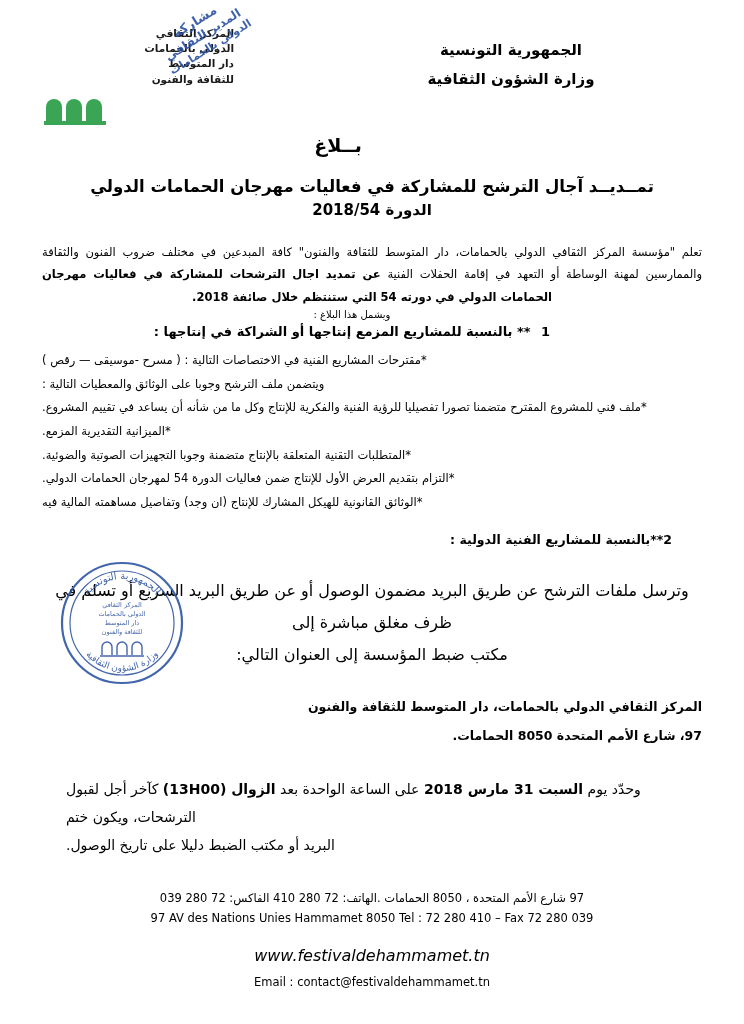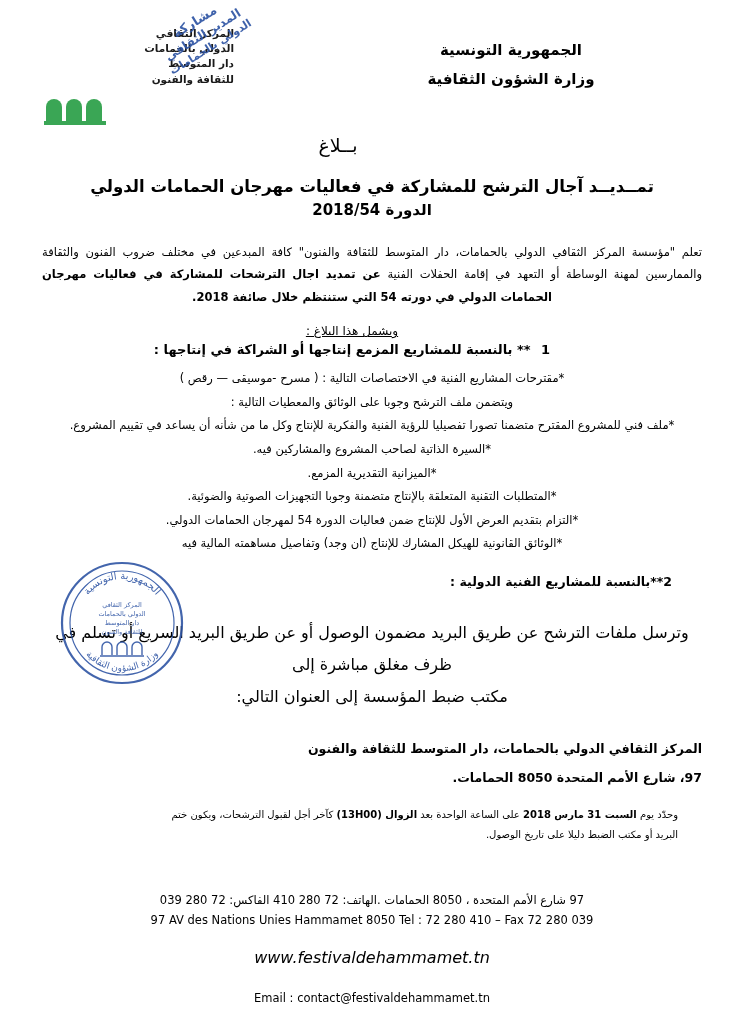--- a/index.html
+++ b/index.html
@@ -85,21 +85,21 @@
     font-weight: bold;
     letter-spacing: 2px;
     line-height: 1.9;
   }
 
   
   .balagh {
     text-align: center;
     direction: rtl;
     font-size: 19px;
-    font-weight: normal;
+    font-weight: bold;
     letter-spacing: 4px;
     margin-top: 4px;
     padding-right: 68px;
   }
   .title-main {
     text-align: center;
     direction: rtl;
     font-size: 16.5px;
     font-weight: bold;
     margin-top: 21px;
@@ -121,41 +121,40 @@
     position: relative;
   }
   .para {
     font-size: 11.5px;
     line-height: 1.95;
     text-align: justify;
     text-align-last: center;
   }
   .para b { font-weight: bold; }
   .includes {
-    font-size: 12px;
-    margin-top: 16px;
+    font-size: 10px;
+    margin-top: 1px;
     text-align: center;
     padding-right: 40px;
-    text-decoration: underline;
   }
 
   .section-head {
     font-size: 13px;
     font-weight: bold;
     margin-top: 4px;
     text-align: center;
     padding-right: 40px;
   }
   .section-head .num { margin-left: 6px; }
 
   .lines {
     margin-top: 10px;
     font-size: 11.5px;
     line-height: 2.05;
-    text-align: center;
+    text-align: left;
   }
   .lines .line { display: block; }
 
   .section-head-2 {
     font-size: 12.5px;
     font-weight: bold;
     margin-top: 18px;
     text-align: right;
     padding-right: 30px;
   }
@@ -168,56 +167,56 @@
   }
 
   .address-block {
     margin-top: 22px;
     font-size: 12.5px;
     font-weight: bold;
     line-height: 2.3;
   }
 
   .deadline {
-    margin-top: 13px;
-    font-size: 10px;
+    margin-top: 24px;
+    font-size: 14px;
     line-height: 2.0;
-    text-align: right;
+    text-align: left;
     padding: 0 24px;
   }
   .deadline b { font-weight: bold; }
 
   
   .stamp-round {
     position: absolute;
     left: 58px;
     top: 318px;
     width: 128px;
     height: 128px;
     color: #2f55a4;
     opacity: .9;
     pointer-events: none;
   }
   .stamp-round svg { display: block; }
 
   
   .footer {
     position: absolute;
-    bottom: 16px;
+    bottom: 32px;
     left: 0;
     right: 0;
     text-align: center;
     font-size: 11px;
     line-height: 1.75;
     color: #000;
   }
   .footer .ar { direction: rtl; font-size: 11.5px; }
   .footer .en { font-size: 11.5px; }
   .footer .web { margin-top: 14px; font-size: 16px; font-style: italic; }
-  .footer .mail { margin-top: 16px; font-size: 11.5px; }
+  .footer .mail { margin-top: 2px; font-size: 11.5px; }
 </style>
 </head>
 <body>
 
 <div class="page">
 
   <div class="header">
 
     <div class="logo-block">
       <div class="logo-text">المركز الثقافي</div>
@@ -288,21 +287,20 @@
 
     <div class="section-head">
       <span class="num">1</span>
       <span>** بالنسبة للمشاريع المزمع إنتاجها أو الشراكة في إنتاجها :</span>
     </div>
 
     <div class="lines">
       <span class="line">*مقترحات المشاريع الفنية في الاختصاصات التالية : ( مسرح -موسيقى — رقص )</span>
       <span class="line">ويتضمن ملف الترشح وجوبا على الوثائق والمعطيات التالية :</span>
       <span class="line">*ملف فني للمشروع المقترح متضمنا تصورا تفصيليا للرؤية الفنية والفكرية للإنتاج وكل ما من شأنه أن يساعد في تقييم المشروع.</span>
-      <span class="line">*السيرة الذاتية لصاحب المشروع والمشاركين فيه.</span>
       <span class="line">*الميزانية التقديرية المزمع.</span>
       <span class="line">*المتطلبات التقنية المتعلقة بالإنتاج متضمنة وجوبا التجهيزات الصوتية والضوئية.</span>
       <span class="line">*التزام بتقديم العرض الأول للإنتاج ضمن فعاليات الدورة 54 لمهرجان الحمامات الدولي.</span>
       <span class="line">*الوثائق القانونية للهيكل المشارك للإنتاج (ان وجد) وتفاصيل مساهمته المالية فيه</span>
     </div>
 
     <div class="section-head-2">
       <span>2</span><span>**بالنسبة للمشاريع الفنية الدولية :</span>
     </div>
 

